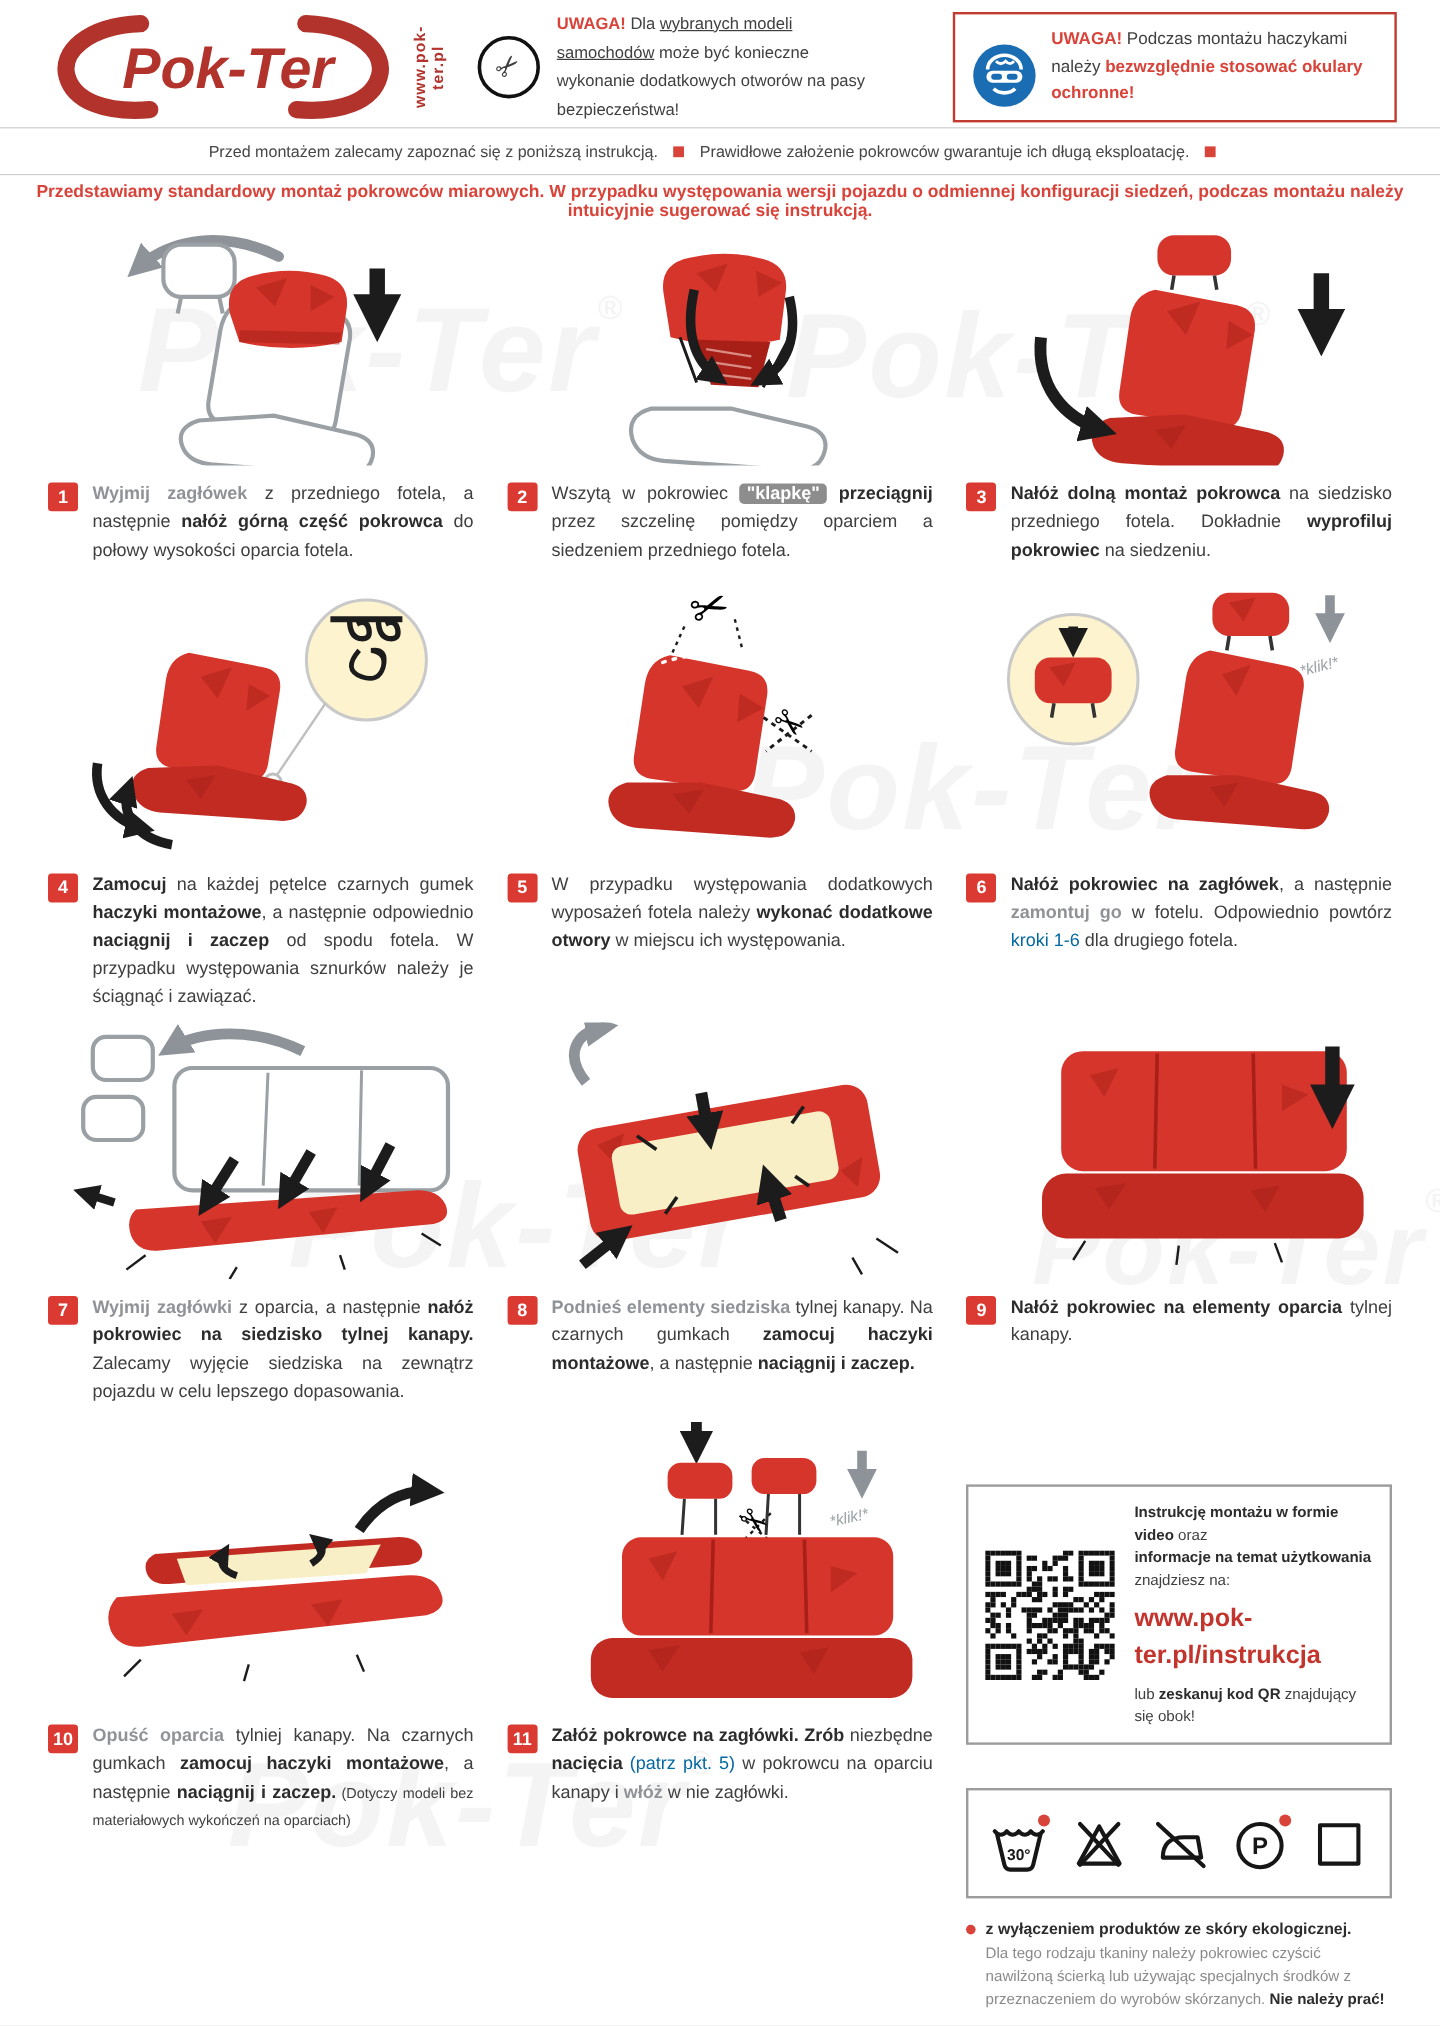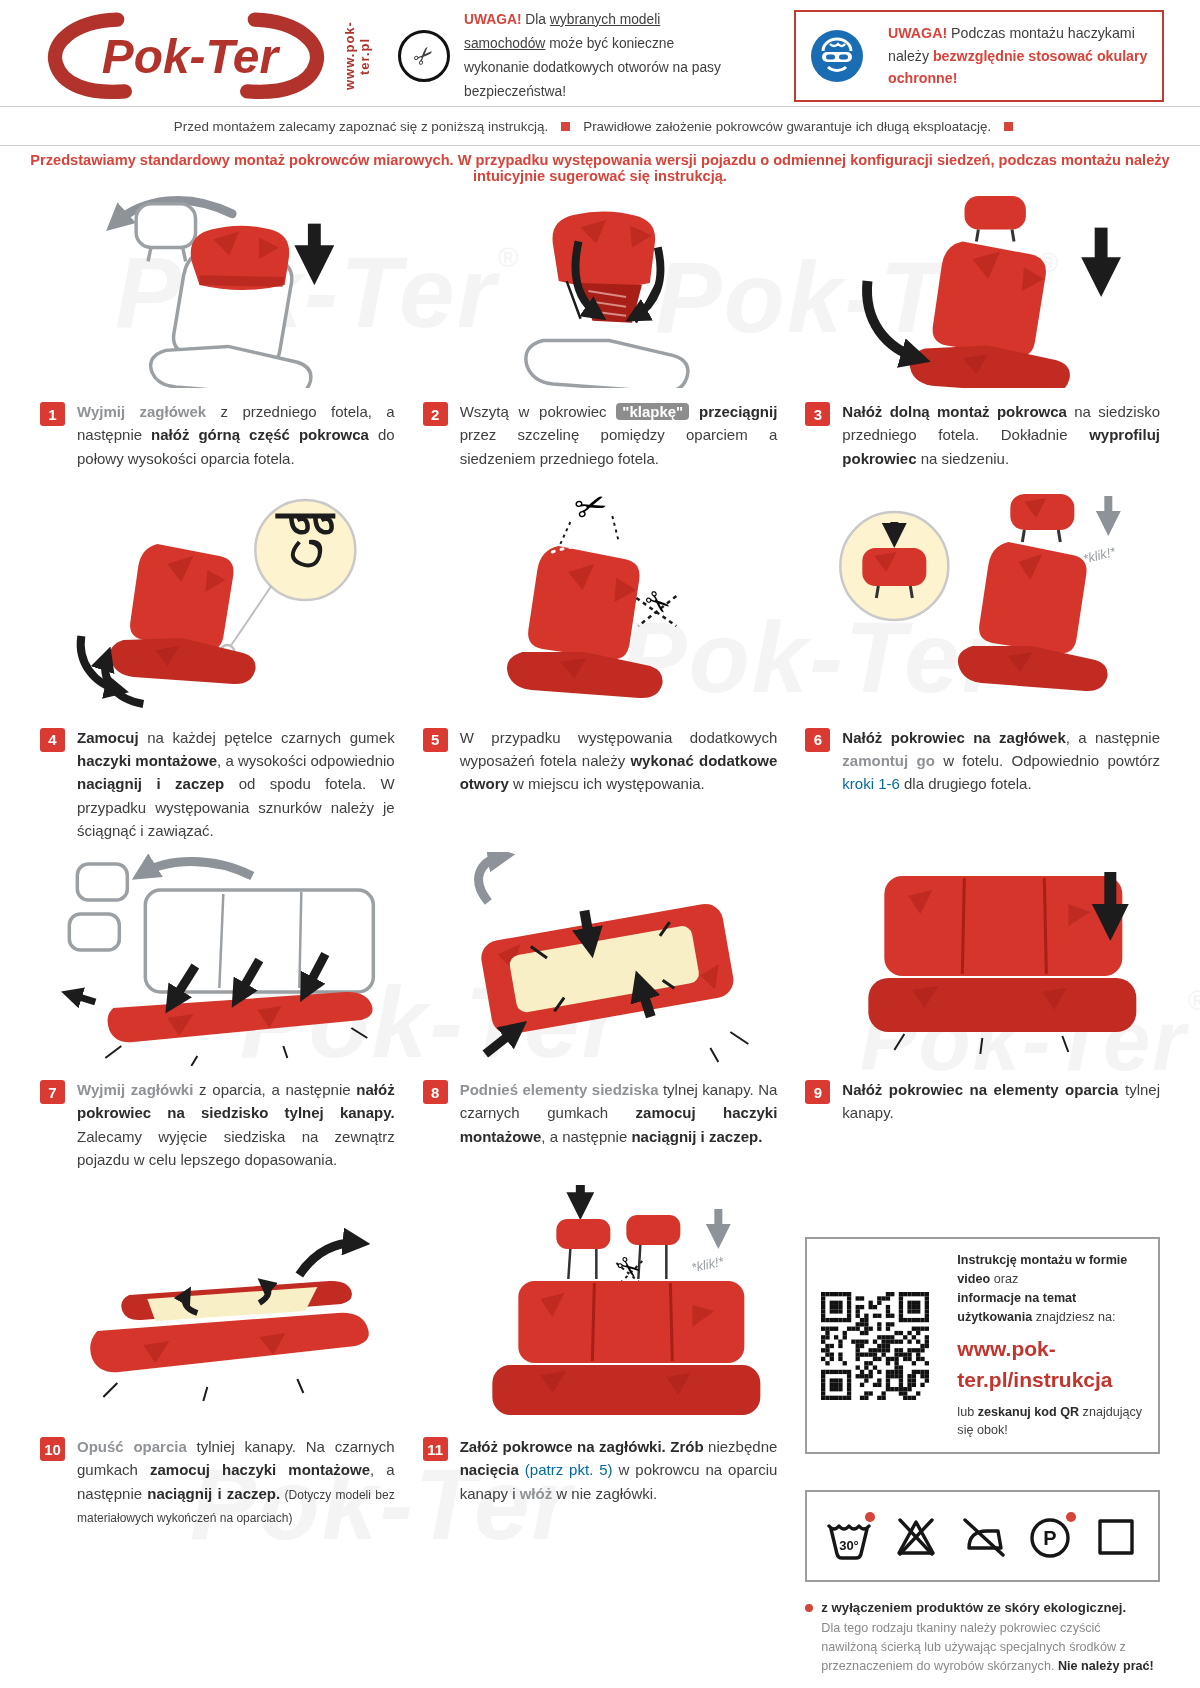--- a/index.html
+++ b/index.html
@@ -13,21 +13,21 @@
   
   .header{display:flex;align-items:center;gap:26px;padding:14px 36px 8px;height:106px;box-sizing:border-box;}
   .logo{display:flex;align-items:center;gap:6px;}
   .logo-site{writing-mode:vertical-rl;transform:rotate(180deg);font-size:13px;font-weight:bold;
              color:#b2322c;height:86px;text-align:center;letter-spacing:1px;}
   .warn-cut{display:flex;align-items:center;gap:14px;width:330px;}
   .scissors-circle{width:46px;height:46px;border:3px solid #111;border-radius:50%;flex:0 0 auto;
                    display:flex;align-items:center;justify-content:center;}
   .scissors-circle span{font-size:24px;transform:rotate(-45deg);line-height:1;}
   .warn-text{margin:0;font-size:13.8px;line-height:1.75;}
-  .warn-box{margin-left:auto;border:2px solid #c23b31;display:flex;align-items:center;gap:24px;
+  .warn-box{margin-left:auto;border:2px solid #c23b31;display:flex;align-items:flex-end;gap:12px;
             padding:10px 14px;width:338px;}
   .goggles{flex:0 0 auto;}
   
   .info-bar{border-top:1px solid #cfcfcf;border-bottom:1px solid #cfcfcf;height:38px;
             display:flex;align-items:center;justify-content:center;font-size:13.4px;color:#474747;}
   .sq{width:9px;height:9px;background:#d8433a;display:inline-block;margin:0 13px;flex:0 0 auto;}
   .intro{height:44px;display:flex;align-items:center;justify-content:center;
          color:#d8433a;font-weight:bold;font-size:14.6px;text-align:center;padding:0 30px;}
   
   .row{display:grid;grid-template-columns:1fr 1fr 1fr;column-gap:28px;padding:0 40px;}
@@ -46,21 +46,21 @@
   .seg-bold{color:#2c2c2c;font-weight:bold;}
   .seg-graybold{color:#8f9296;font-weight:bold;}
   .seg-red{color:#0369a1;}
   .seg-redbold{color:#d8433a;font-weight:bold;}
   .seg-underline{text-decoration:underline;}
   .seg-gray{color:#8a8a8a;}
   .seg-small{font-size:12px;}
   .seg-badge{background:#8d8d8d;color:#fff;border-radius:4px;padding:0 6px;font-weight:bold;}
   
   .right-col{display:flex;flex-direction:column;}
-  .qr-box{border:2px solid #9c9c9c;display:flex;gap:28px;padding:12px 14px;margin-top:66px;align-items:center;}
+  .qr-box{border:2px solid #9c9c9c;display:flex;gap:16px;padding:12px 14px;margin-top:66px;align-items:center;}
   .qr-box svg{width:108px;height:108px;flex:0 0 auto;}
   .qr-text p{margin:0;font-size:12.6px;line-height:1.5;}
   .qr-url{color:#c2342c !important;font-weight:bold;font-size:21px !important;margin:6px 0 7px 0 !important;}
   .care-box{border:2px solid #9c9c9c;margin-top:36px;display:flex;align-items:center;
             justify-content:space-around;padding:12px 8px;height:64px;}
   .care-box svg{width:56px;height:56px;}
   .eco-note{margin-top:18px;}
   .eco-title{margin:0;font-size:13.2px;font-weight:bold;color:#2c2c2c;display:flex;align-items:center;gap:8px;text-align:right;}
   .dot{width:8px;height:8px;border-radius:50%;background:#d8433a;flex:0 0 auto;}
   .eco-body{margin:4px 0 0 16px;font-size:12.6px;line-height:1.5;color:#8a8a8a;}
@@ -211,21 +211,21 @@
           <polygon class="facet" points="120,86 146,78 134,104"></polygon>
           <polygon class="facet" points="160,92 178,102 158,114"></polygon>
           <path d="M76,162 q-18,6 -12,22 q5,13 22,15 l100,7 q18,1 22,-14 q2,-13 -12,-17 l-62,-15 z" fill="#c12b22"></path>
           <polygon class="facet" points="108,172 132,168 120,188"></polygon>
           <path d="M96,226 C68,221 52,202 60,178" stroke="#1c1c1c" stroke-width="8" fill="none" marker-end="url(#ahB)"></path>
           <path d="M34,158 C30,184 46,206 72,212" stroke="#1c1c1c" stroke-width="8" fill="none" marker-end="url(#ahB)"></path>
         </svg>
       </div>
       <div class="step">
         <span class="num">4</span>
-        <p class="txt"><span class="seg-bold">Zamocuj</span><span class="seg-normal"> na każdej pętelce czarnych gumek </span><span class="seg-bold">haczyki montażowe</span><span class="seg-normal">, a wysokości odpowiednio </span><span class="seg-bold">naciągnij i zaczep</span><span class="seg-normal"> od spodu fotela. W przypadku występowania sznurków należy je ściągnąć i zawiązać.</span></p>
+        <p class="txt"><span class="seg-bold">Zamocuj</span><span class="seg-normal"> na każdej pętelce czarnych gumek </span><span class="seg-bold">haczyki montażowe</span><span class="seg-normal">, a następnie odpowiednio </span><span class="seg-bold">naciągnij i zaczep</span><span class="seg-normal"> od spodu fotela. W przypadku występowania sznurków należy je ściągnąć i zawiązać.</span></p>
       </div>
     </section>
 
     <section class="cell">
       <div class="illus">
         <svg viewBox="0 0 340 236">
           <text x="146" y="42" font-size="38" transform="rotate(-18 160 32)">✂</text>
           <path d="M140,44 l-10,22 M182,38 l6,24" stroke="#1c1c1c" stroke-width="2" stroke-dasharray="3 4"></path>
           <path d="M128,68 q-18,4 -21,24 l-9,60 q-2,16 14,19 l68,10 q16,2 19,-14 l10,-66 q2,-17 -15,-20 z" fill="#d6352b"></path>
           <path d="M122,74 q42,-14 86,0" stroke="#fff" stroke-width="3" stroke-dasharray="2 7" fill="none" stroke-linecap="round"></path>

